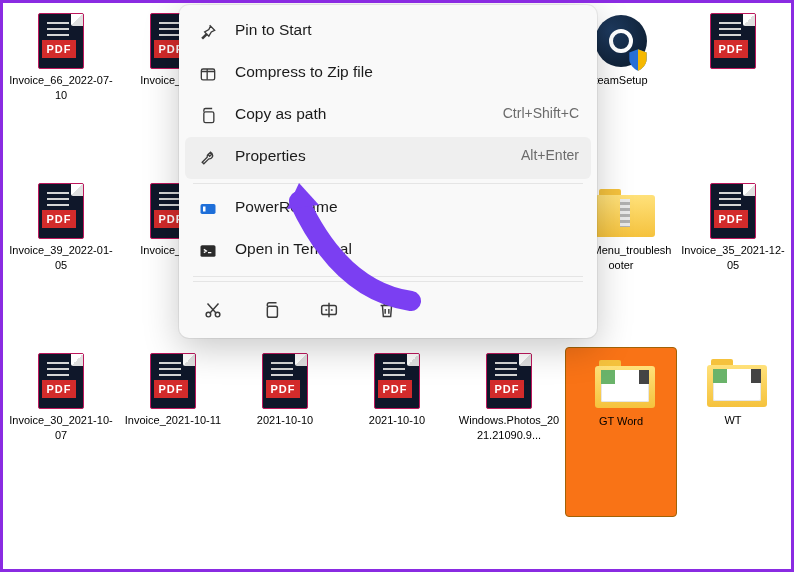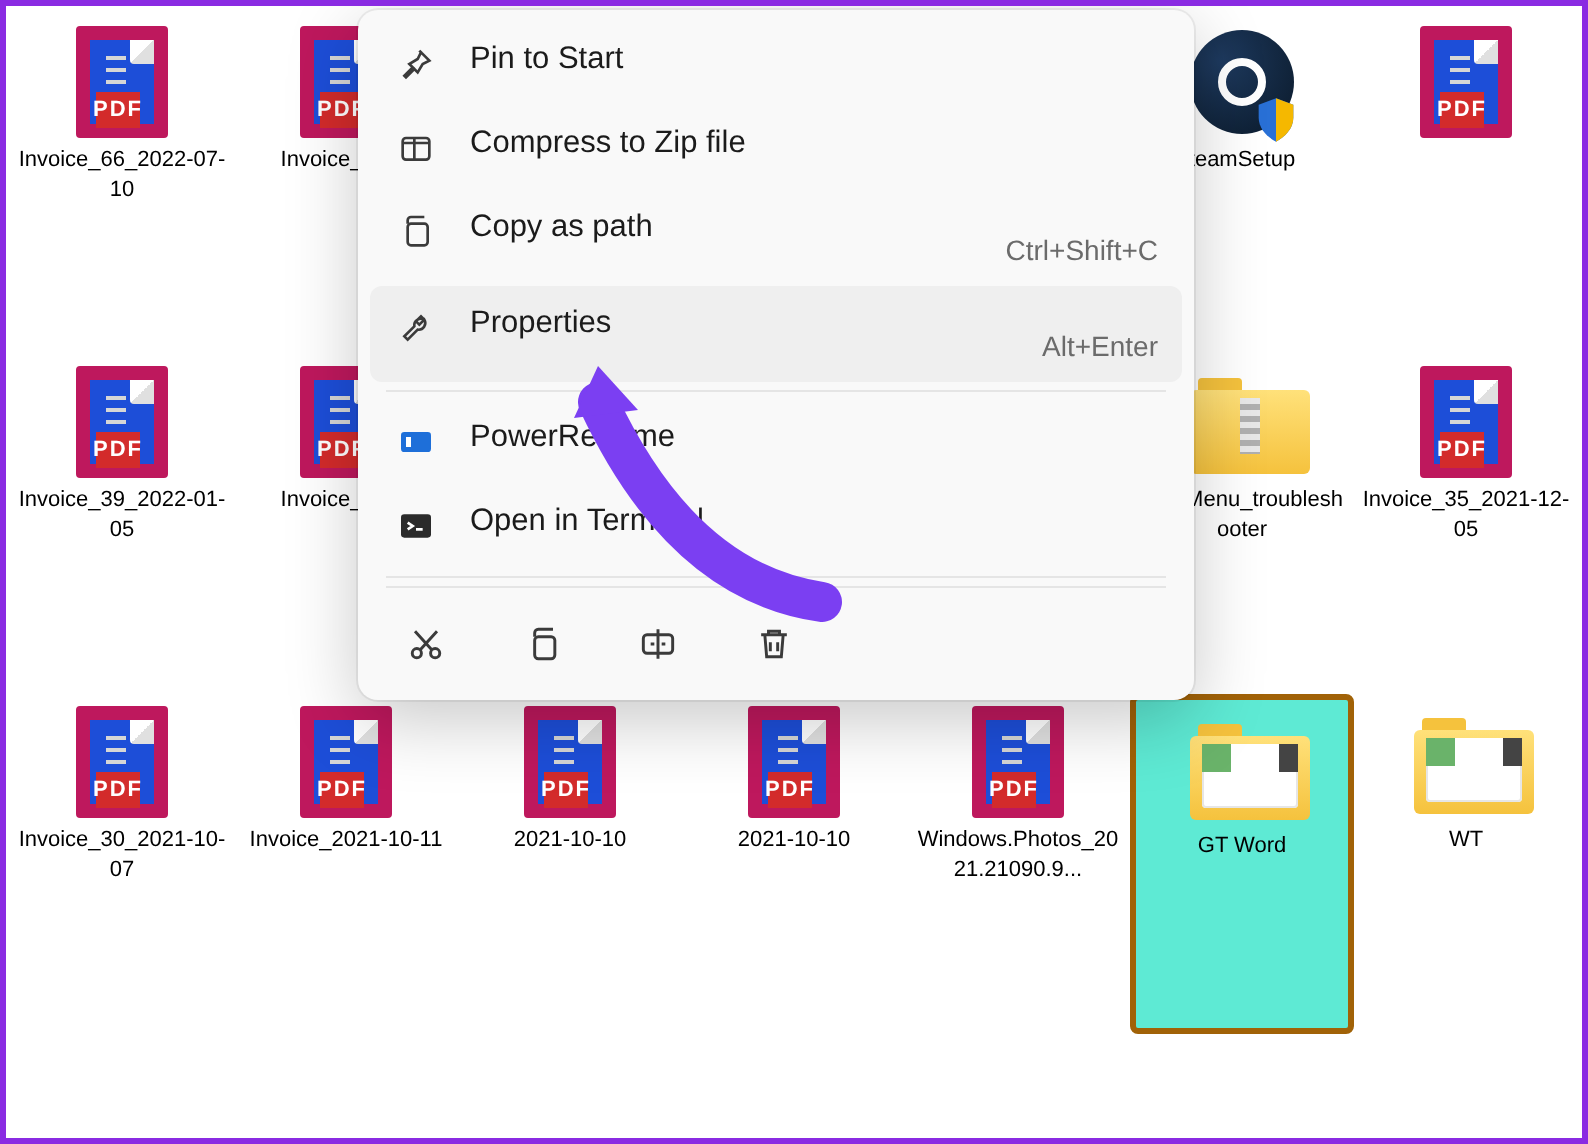--- a/index.html
+++ b/index.html
@@ -25,42 +25,42 @@
     display: flex;
     flex-direction: column;
     align-items: center;
     justify-content: flex-start;
     text-align: center;
     padding: 6px 2px;
     cursor: pointer;
     border-radius: 4px;
   }
   .file-item.selected {
-    background: #5eead4;
-    border: 3px solid #a16207;
+    background: #f97316;
+    border: 1px solid #a16207;
   }
   .file-icon {
     width: 52px;
     height: 58px;
     position: relative;
     margin-bottom: 2px;
   }
   .file-label {
     font-size: 11px;
     color: #000;
     line-height: 1.35;
     word-break: break-word;
     max-width: 104px;
   }
   
   .pdf-page {
     width: 46px;
     height: 56px;
-    background: #1d4ed8;
-    border: 7px solid #be185d;
+    background: #0f172a;
+    border: 1px solid #be185d;
     border-radius: 2px;
     position: relative;
     margin: 0 auto;
   }
   .pdf-page::before {
     content: "";
     position: absolute;
     top: 0; right: 0;
     width: 12px; height: 12px;
     background: linear-gradient(135deg, #fff 50%, #e0e0e0 50%);
@@ -173,21 +173,20 @@
     margin-right: 16px;
     flex-shrink: 0;
     display: flex;
     align-items: center;
     justify-content: center;
   }
   .menu-label { flex: 1; }
   .menu-shortcut {
     color: #6b6b6b;
     font-size: 14px;
-    margin-top: 12px;
   }
   .menu-divider {
     height: 1px;
     background: #e5e5e5;
     margin: 4px 8px;
   }
   .menu-action-row {
     display: flex;
     gap: 30px;
     padding: 10px 14px 8px;

